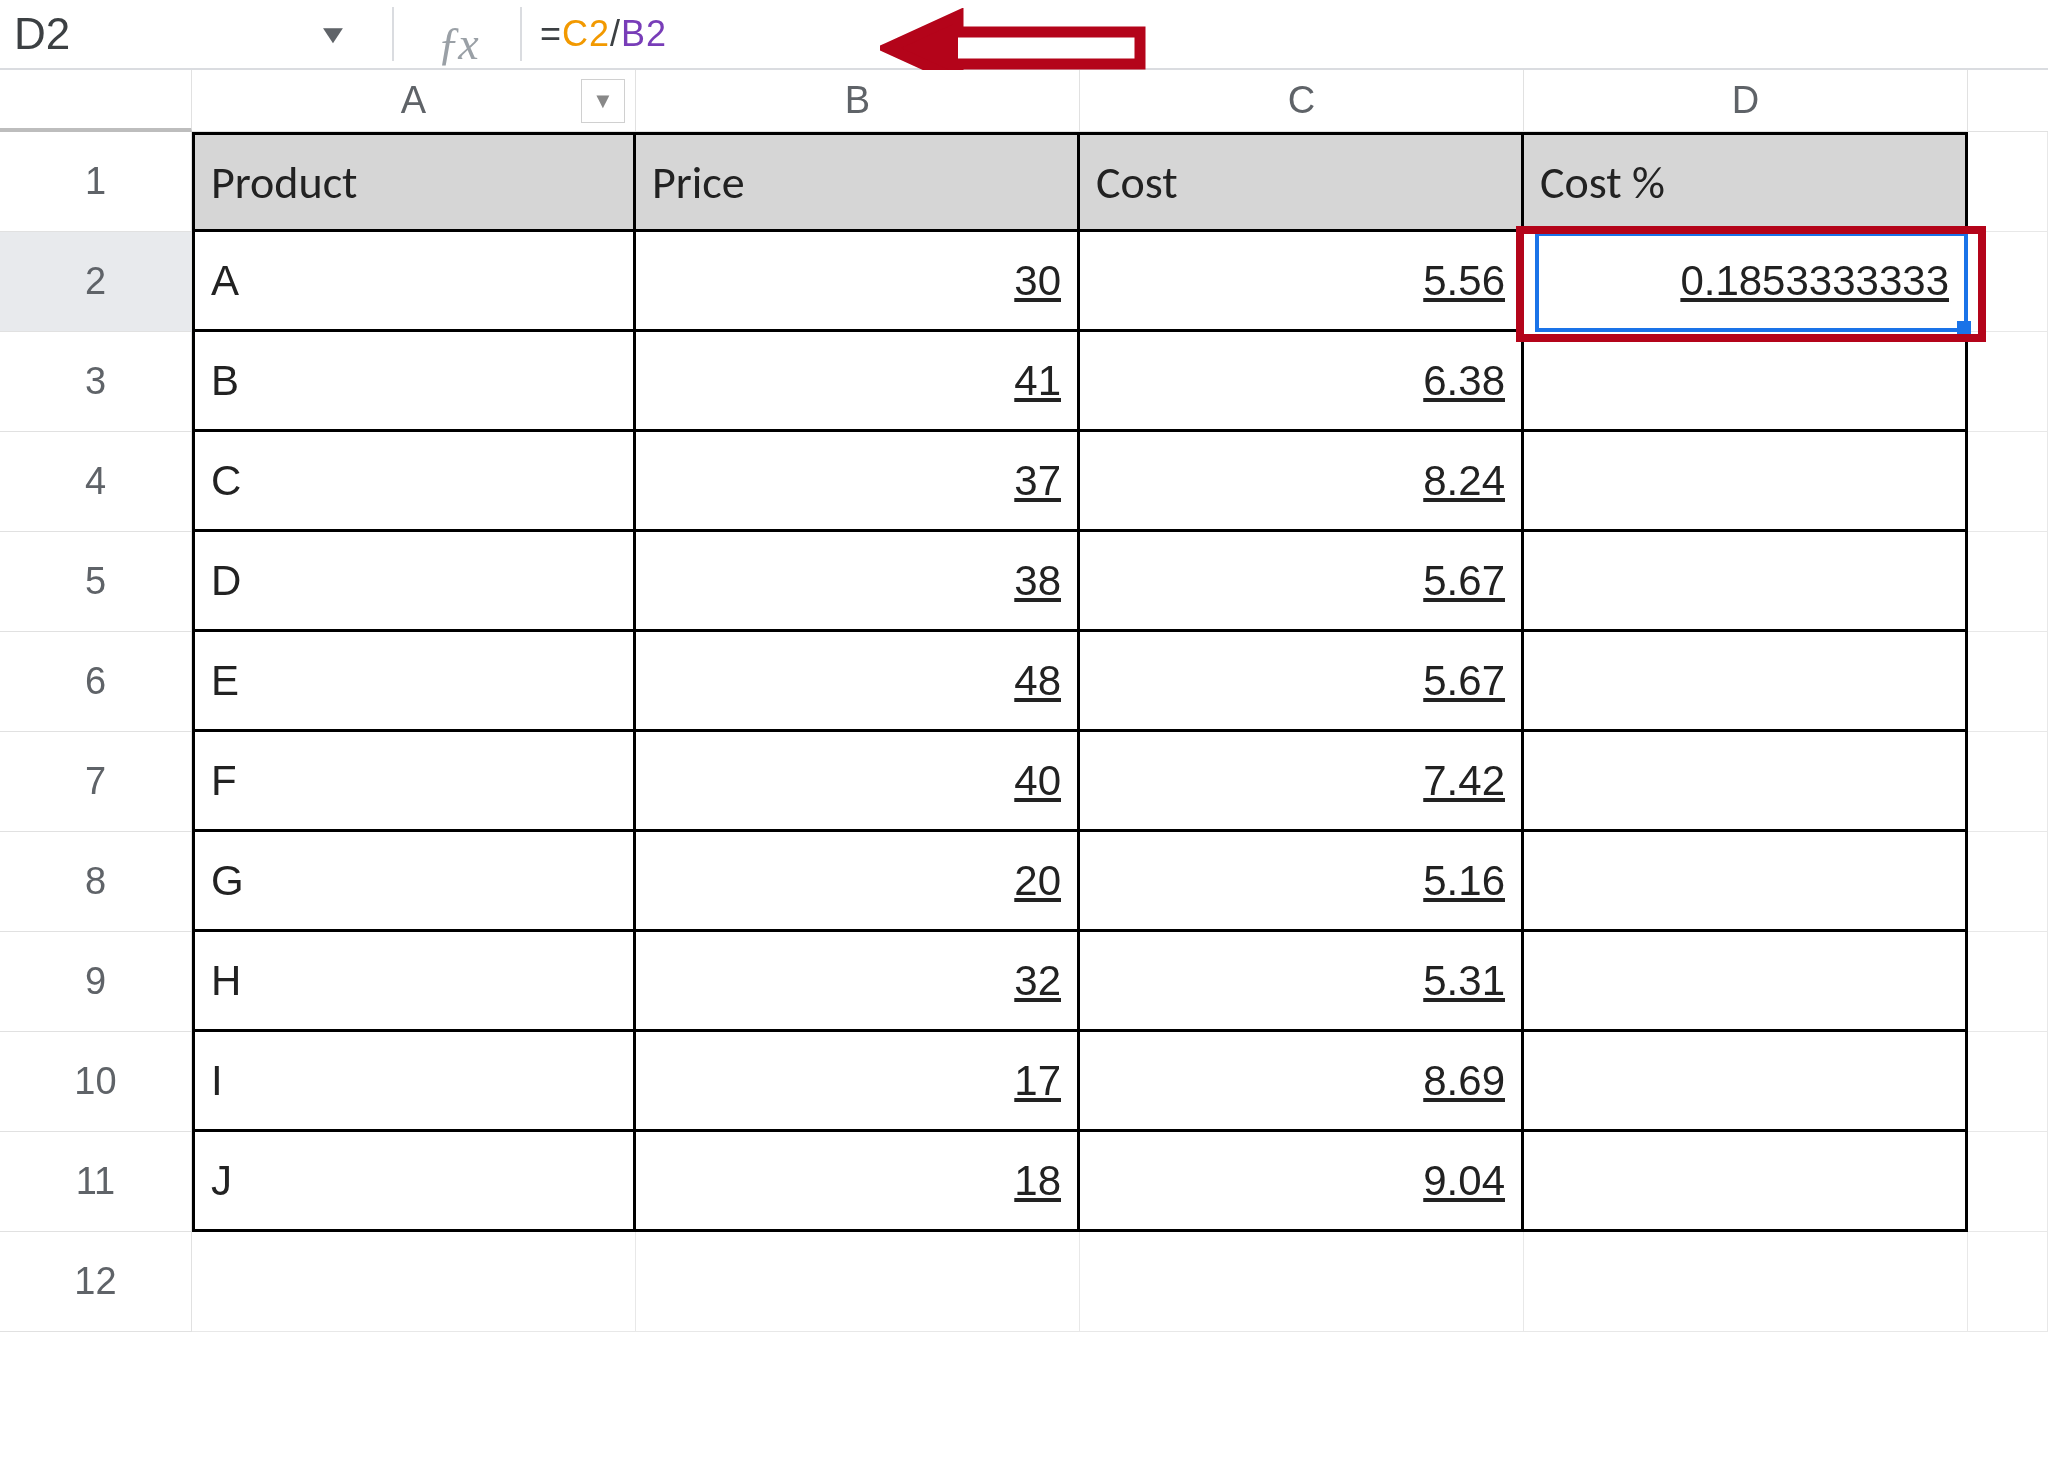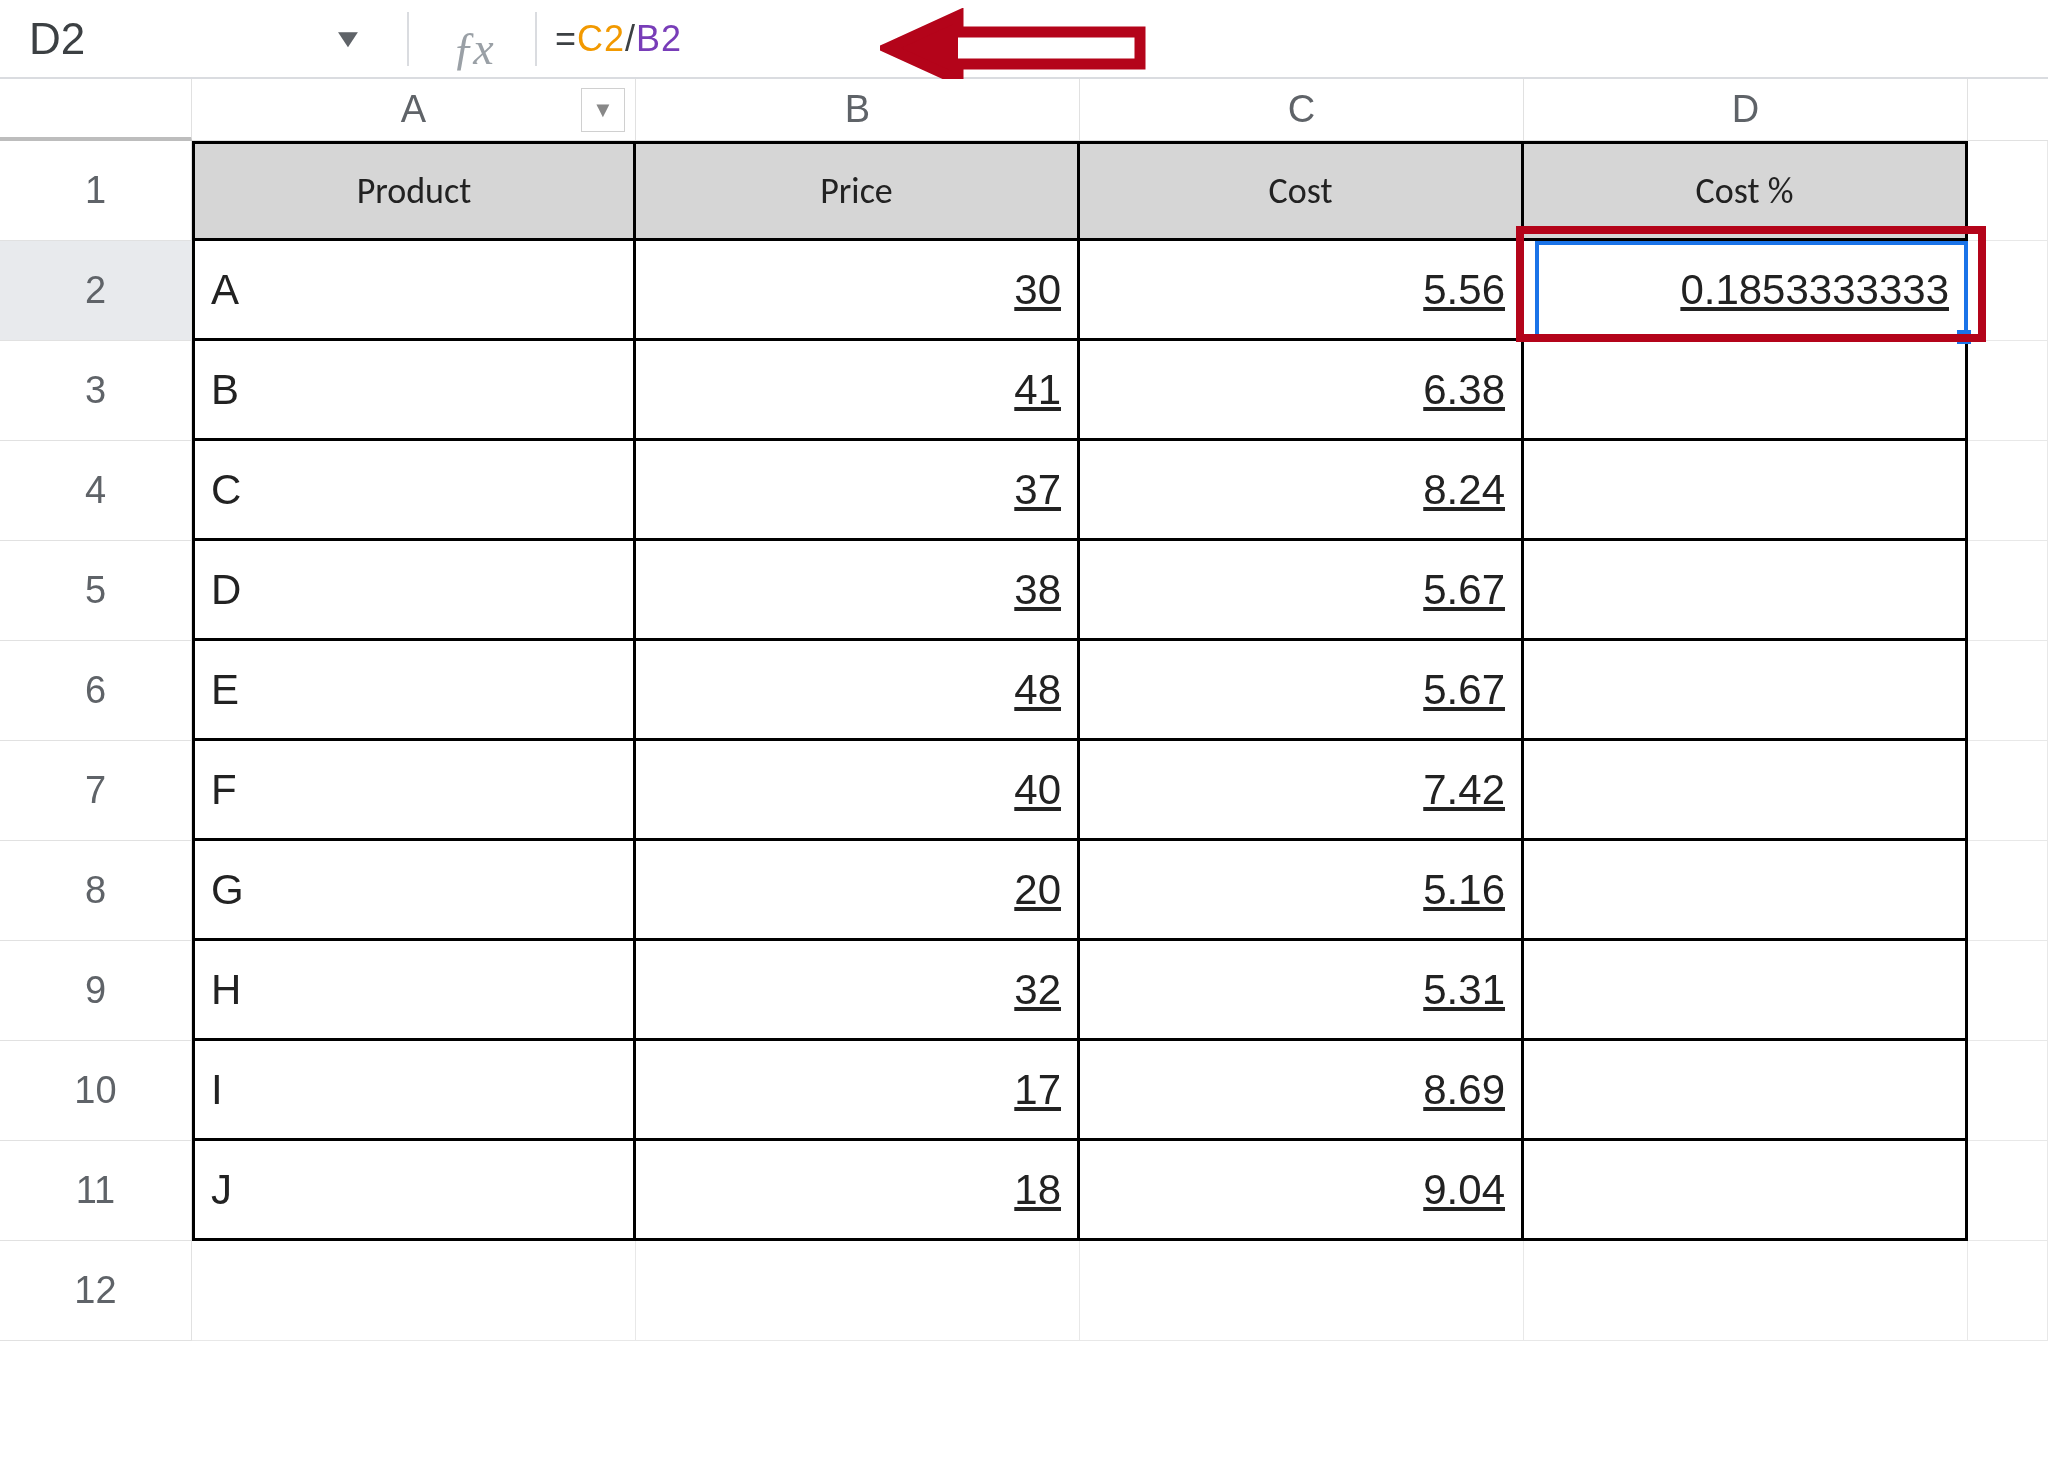--- a/index.html
+++ b/index.html
@@ -23,23 +23,23 @@
     width:2048px;
     height:1470px;
     position:relative;
     overflow:hidden;
   }
 
   
   .formula-bar{
     display:flex;
     align-items:center;
-    height:79px;
+    height:70px;
     border-bottom:2px solid #dadce0;
-    padding-left:29px;
+    padding-left:14px;
     font-size:40px;
   }
   .name-box{
     width:360px;
     display:flex;
     align-items:center;
     justify-content:space-between;
     color:#3c4043;
     font-size:44px;
     padding-right:28px;
@@ -135,22 +135,22 @@
     background:#fff;
     position:relative;
   }
   .cell.left{justify-content:flex-start;}
   .cell.right{justify-content:flex-end;text-decoration:underline;}
 
   
   .hdrcell{
     background:#d6d6d6;
     font-family:Calibri,Arial,sans-serif;
-    font-size:36px;
-    justify-content:center;
+    font-size:46px;
+    justify-content:flex-start;
   }
 
   
   .tb{border-color:#e8e8e8;}
   .tb.t{border-top:3px solid var(--data-border);}
   .tb.l{border-left:3px solid var(--data-border);}
   .tb.r{border-right:3px solid var(--data-border);}
   .tb.b{border-bottom:3px solid var(--data-border);}
   .tb.hb{border-bottom:3px solid var(--data-border);} 
   .tb.vr{border-right:3px solid var(--data-border);}  

